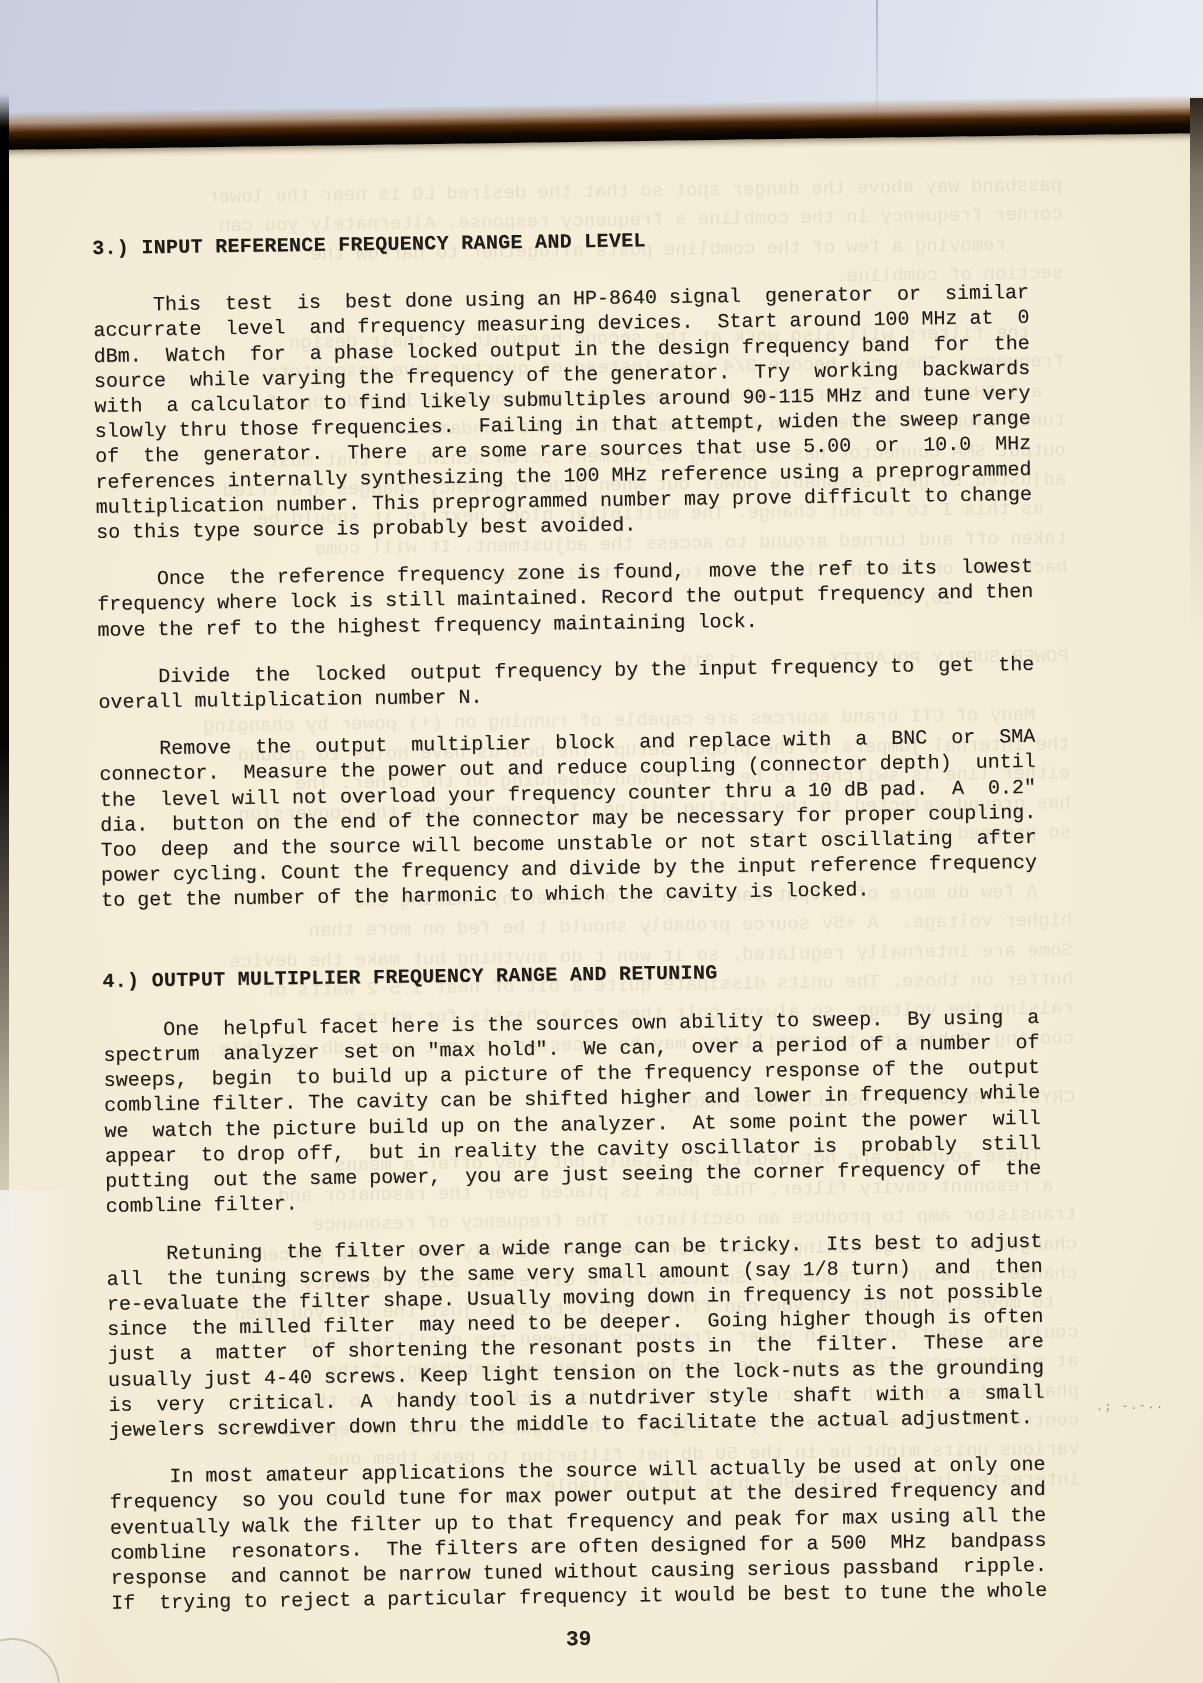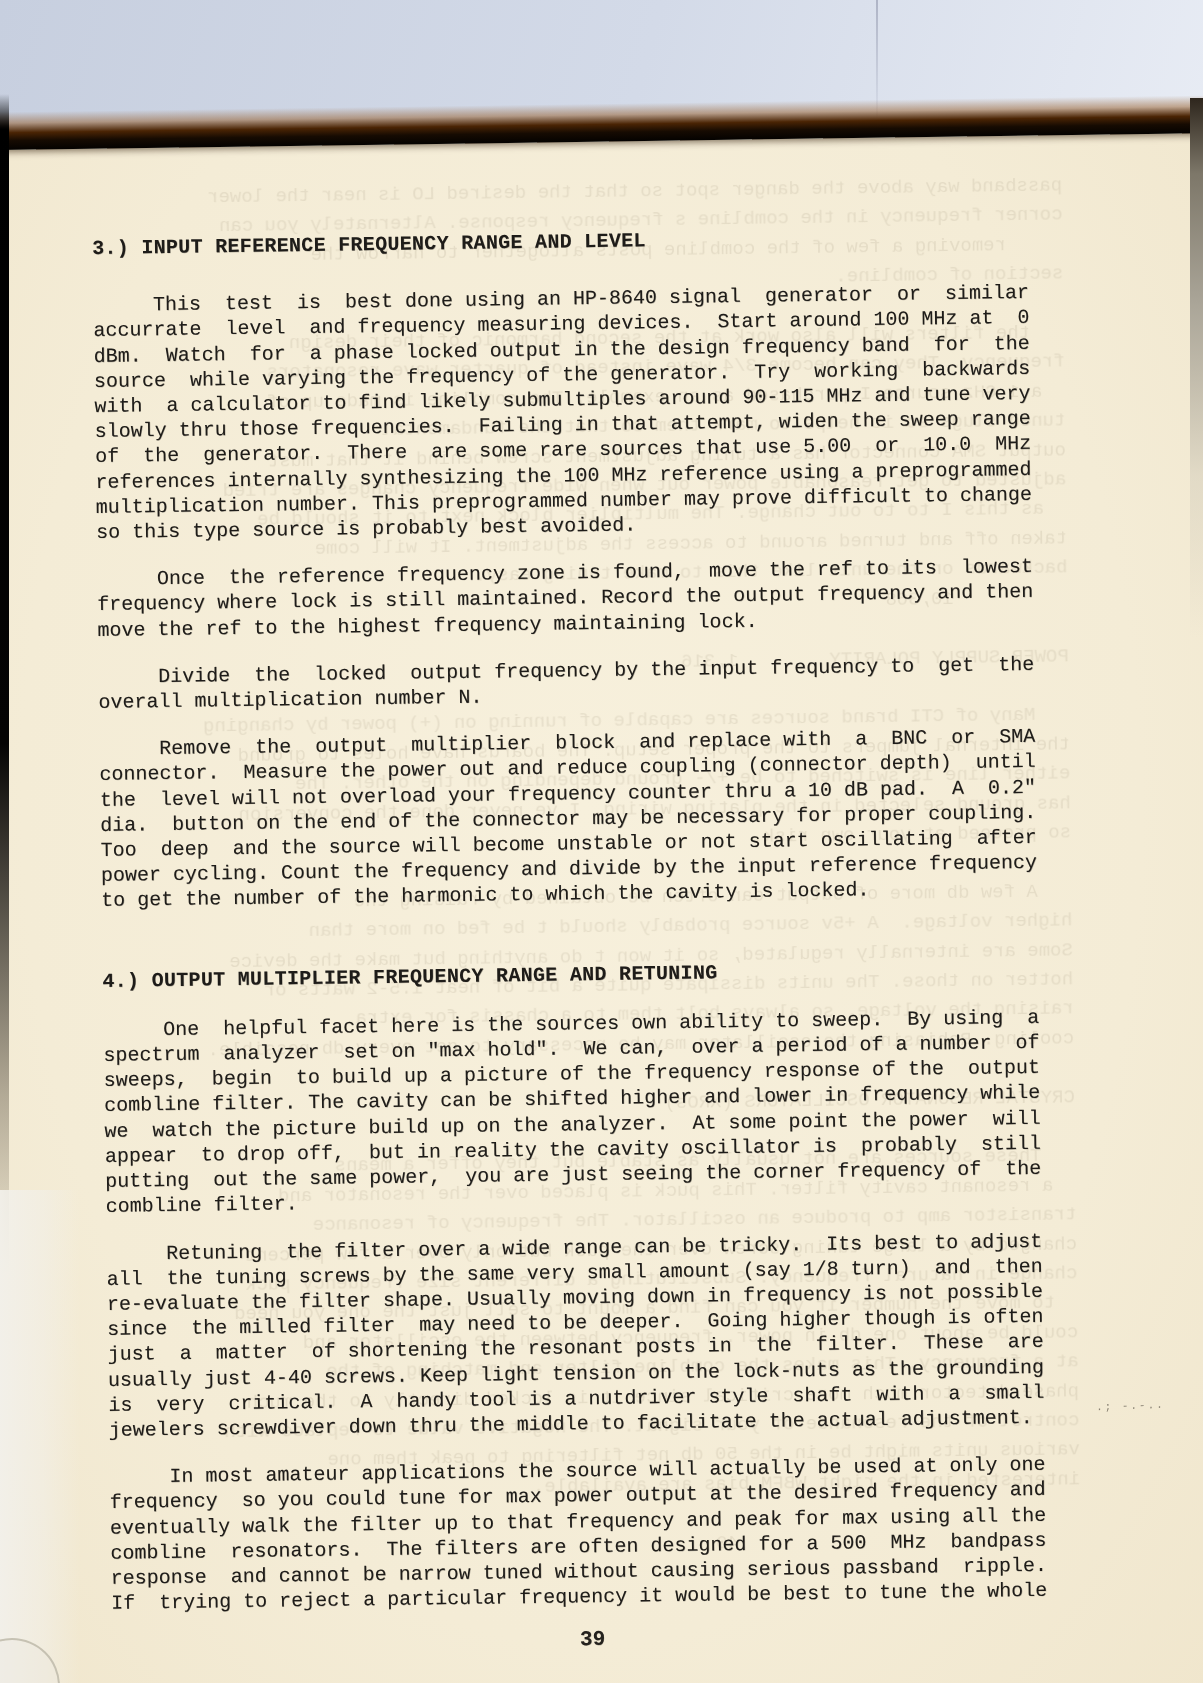--- a/index.html
+++ b/index.html
@@ -91,21 +91,21 @@
     font-weight: bold; letter-spacing: 0.3px;
     white-space: pre;
   }
   .page-text h2.h4 { margin-top: 55px; margin-bottom: 24px; }
   .para {
     margin: 22px 0 0 0;
     white-space: pre;
   }
   .para.after-heading { margin-top: 32px; }
   .page-number {
-    position: absolute; left: 580px; top: 1628px;
+    position: absolute; left: 566px; top: 1628px;
     font-size: 21px; font-weight: bold; color: #25221e;
     transform: rotate(-0.8deg);
     text-shadow: 0.4px 0.4px 0.5px rgba(40,35,30,0.35);
   }
   .smudge {
     position: absolute; left: 1096px; top: 1400px;
     font-size: 11px; letter-spacing: 2px;
     color: #6e675a; opacity: 0.8;
     transform: rotate(-2deg);
     white-space: pre;

